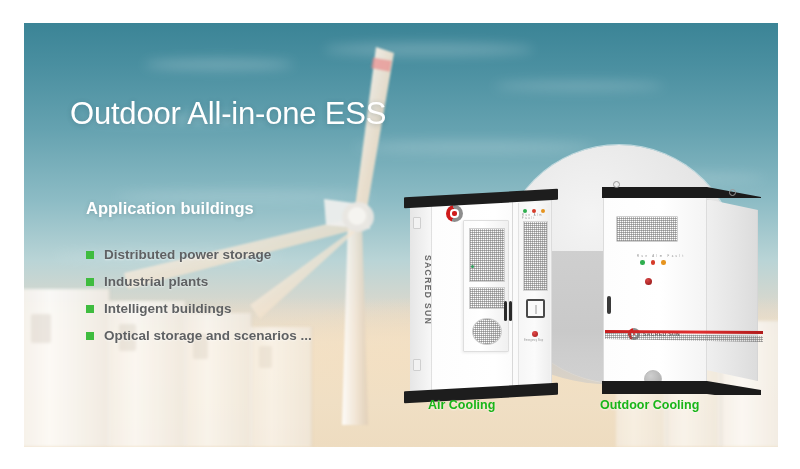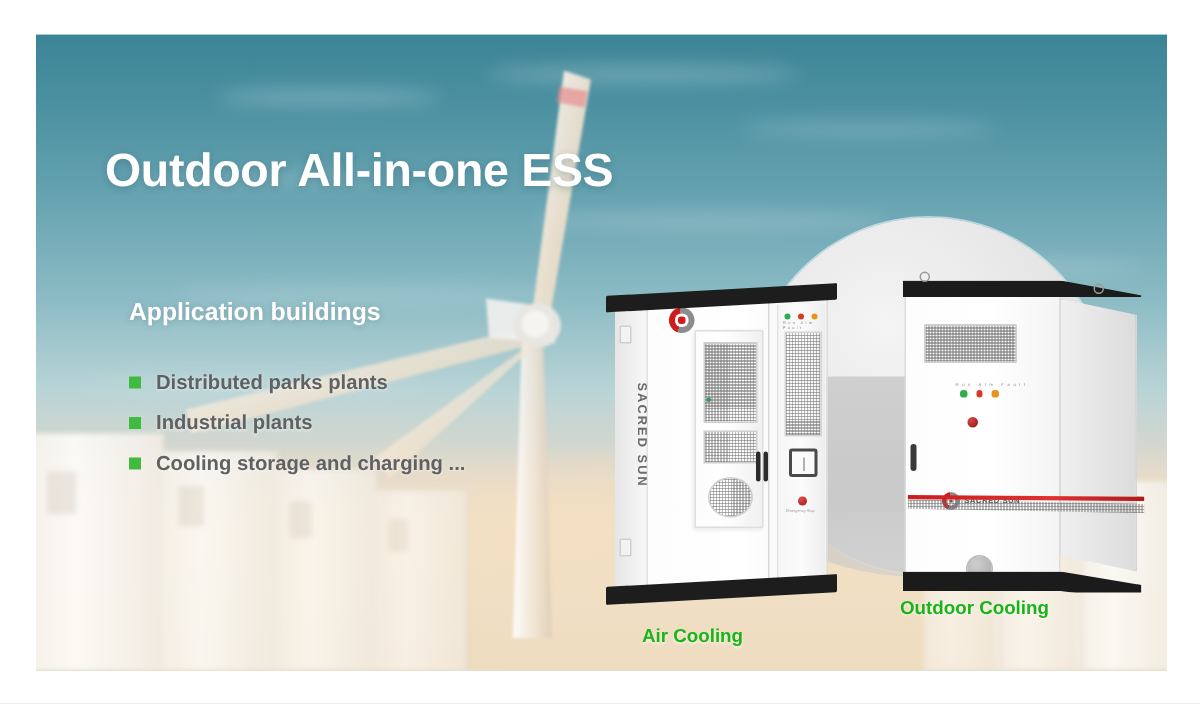--- a/index.html
+++ b/index.html
@@ -108,21 +108,21 @@
     background: linear-gradient(to bottom, #cfcfcf 0%, #c9c9c9 60%, rgba(201,201,201,.55) 100%);
     border-bottom-left-radius: 119px 60px;
     border-bottom-right-radius: 119px 60px;
   }
 
   
   #title {
     position: absolute;
     left: 46px; top: 73px;
     font-size: 31px;
-    font-weight: bold;
+    font-weight: normal;
     color: #ffffff;
     letter-spacing: -.2px;
     text-shadow: 0 1px 5px rgba(40,80,95,.30);
     white-space: nowrap;
   }
   #subtitle {
     position: absolute;
     left: 62px; top: 176px;
     font-size: 16.5px;
     font-weight: bold;
@@ -352,21 +352,21 @@
     border-radius: 50%; background: #cf1b1b;
   }
 
   
   .caption {
     position: absolute;
     font-size: 12.5px; font-weight: bold; color: #18b518;
     white-space: nowrap;
     text-shadow: 0 1px 2px rgba(255,255,255,.6);
   }
-  #capA { left: 404px; top: 394px; }
+  #capA { left: 404px; top: 375px; }
   #capB { left: 576px; top: 375px; }
 </style>
 </head>
 <body>
 
 <div id="slide">
 
   <div class="sky"></div>
   <div class="sky-warm"></div>
 
@@ -429,29 +429,33 @@
 
   <div class="halo"></div>
   <div class="halo-lower"></div>
 
   <div id="title">Outdoor All-in-one ESS</div>
   <div id="subtitle">Application buildings</div>
 
   <ul id="bullets">
     <li>
       <span class="bullet-sq"></span>
-      <span class="bullet-tx">Distributed parks plants</span>
+      <span class="bullet-tx">Distributed power storage</span>
     </li>
     <li>
       <span class="bullet-sq"></span>
       <span class="bullet-tx">Industrial plants</span>
     </li>
     <li>
       <span class="bullet-sq"></span>
-      <span class="bullet-tx">Cooling storage and charging ...</span>
+      <span class="bullet-tx">Intelligent buildings</span>
+    </li>
+    <li>
+      <span class="bullet-sq"></span>
+      <span class="bullet-tx">Optical storage and scenarios ...</span>
     </li>
   </ul>
 
   <div id="prodA">
     <div class="body"></div>
     <div class="sidepanel"></div>
     <div class="hinge" style="top:28px"></div>
     <div class="hinge" style="top:170px"></div>
 
     <div class="logo">

